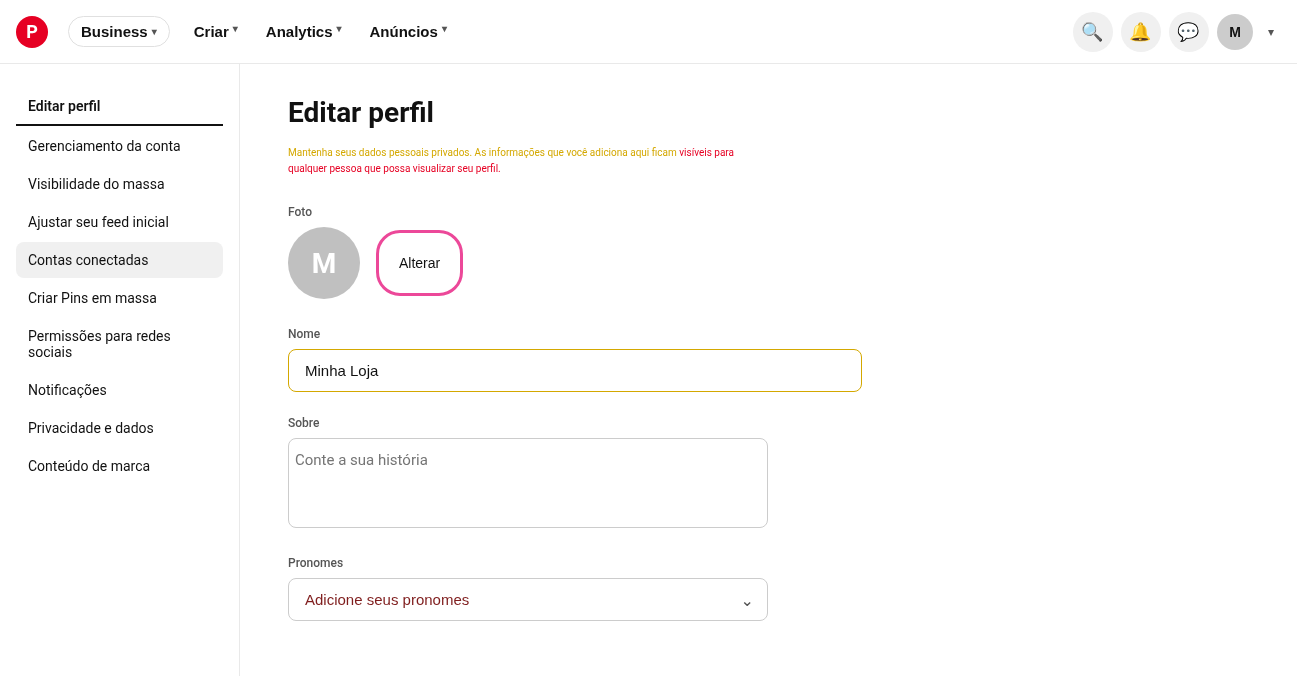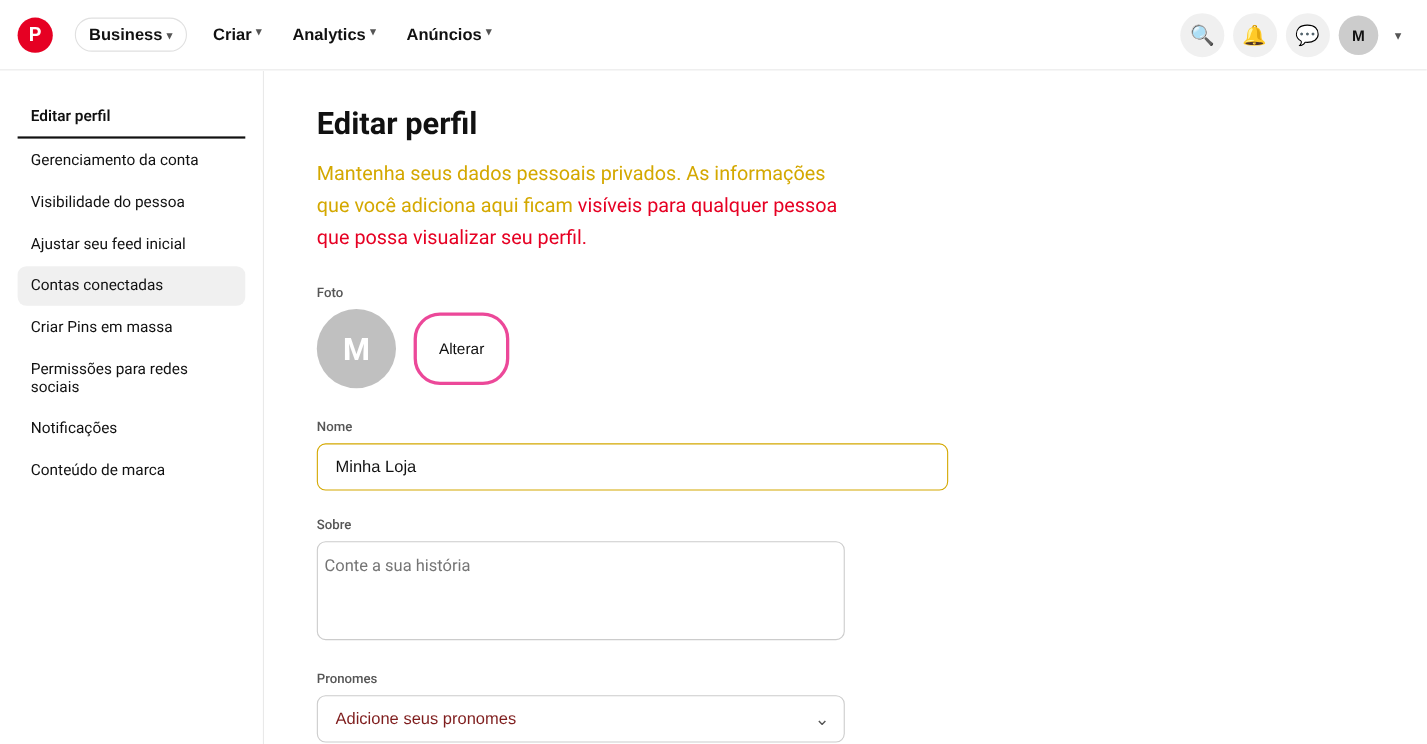--- a/index.html
+++ b/index.html
@@ -141,21 +141,21 @@
       padding: 32px 48px;
       max-width: 900px;
     }
     .page-title {
       font-size: 28px;
       font-weight: 700;
       color: #111;
       margin-bottom: 16px;
     }
     .info-text {
-      font-size: 18px;
+      font-size: 10px;
       color: #111;
       line-height: 1.6;
       margin-bottom: 28px;
       max-width: 480px;
     }
 
     
     .field-label {
       font-size: 12px;
       color: #555;
@@ -298,37 +298,40 @@
 <div class="layout">
 
   <nav class="sidebar">
     <a class="sidebar-item active">
       <span>Editar perfil</span>
     </a>
     <a class="sidebar-item">
       <span>Gerenciamento da conta</span>
     </a>
     <a class="sidebar-item">
-      <span>Visibilidade do pessoa</span>
+      <span>Visibilidade do massa</span>
     </a>
     <a class="sidebar-item">
       <span>Ajustar seu feed inicial</span>
     </a>
     <a class="sidebar-item highlighted" style="position:relative;">
       <span>Contas conectadas</span>
       
     </a>
     <a class="sidebar-item">
       <span>Criar Pins em massa</span>
     </a>
     <a class="sidebar-item">
       <span>Permissões para redes sociais</span>
     </a>
     <a class="sidebar-item">
       <span>Notificações</span>
+    </a>
+    <a class="sidebar-item">
+      <span>Privacidade e dados</span>
     </a>
     <a class="sidebar-item">
       <span>Conteúdo de marca</span>
     </a>
   </nav>
 
   <main class="main">
     <h1 class="page-title">Editar perfil</h1>
 
     <p class="info-text">

